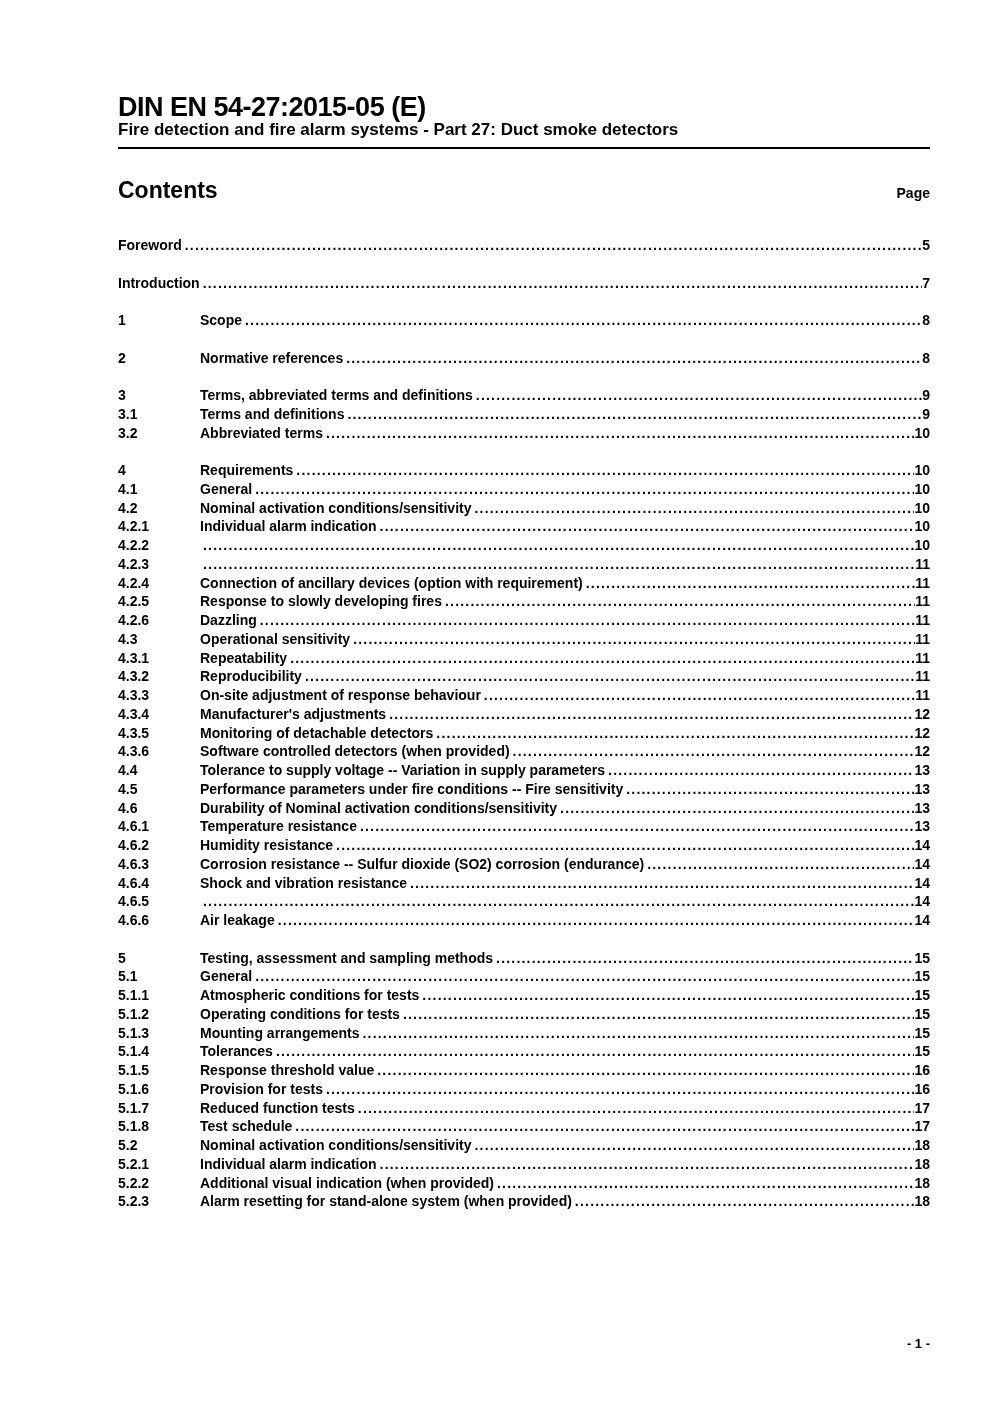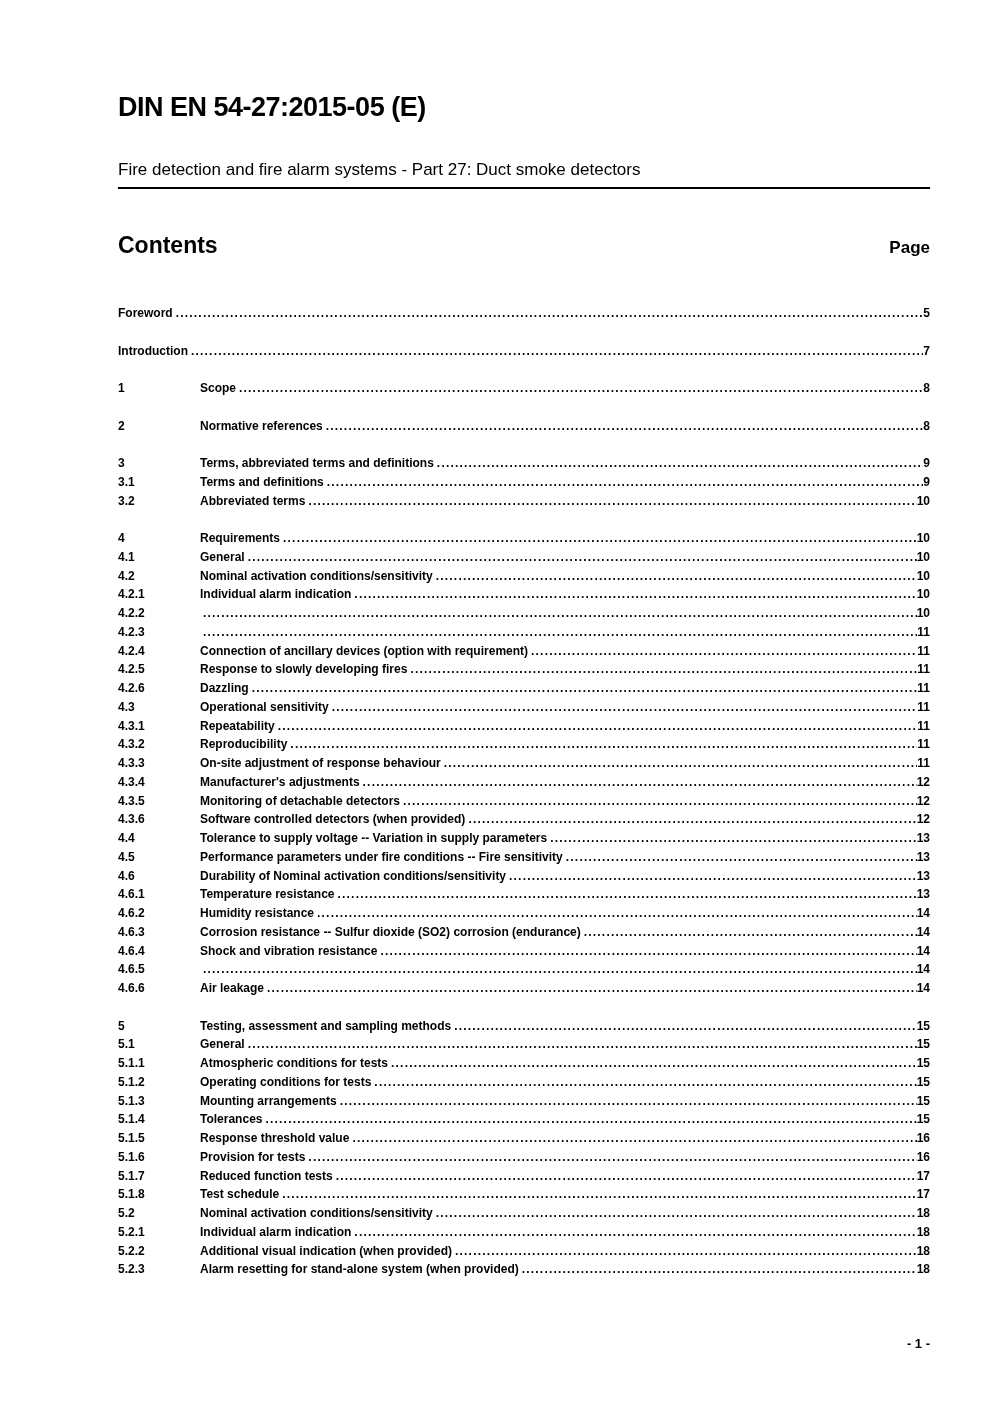--- a/index.html
+++ b/index.html
@@ -26,45 +26,44 @@
   }
   .doc-title {
     margin: 0;
     padding-top: 93px;
     font-size: 27px;
     line-height: 1.05;
     font-weight: bold;
     letter-spacing: -0.5px;
   }
   .doc-subtitle {
-    margin-top: 40px;
     font-size: 17px;
     line-height: 1.1;
-    font-weight: normal;
+    font-weight: bold;
     padding-bottom: 7px;
     border-bottom: 2px solid #000000;
   }
   .contents-row {
-    margin-top: 44px;
+    margin-top: 29px;
     display: flex;
     align-items: baseline;
     justify-content: space-between;
   }
   .contents-heading {
     font-size: 23px;
     line-height: 1.05;
     font-weight: bold;
   }
   .page-col-label {
-    font-size: 17px;
+    font-size: 14px;
     font-weight: bold;
   }
   .toc {
-    margin-top: 46px;
-    font-size: 12px;
+    margin-top: 34px;
+    font-size: 14px;
     font-weight: bold;
   }
   .toc-group {
     margin-bottom: 18.75px;
   }
   .toc-row {
     display: flex;
     align-items: baseline;
     line-height: 18.75px;
     white-space: nowrap;

